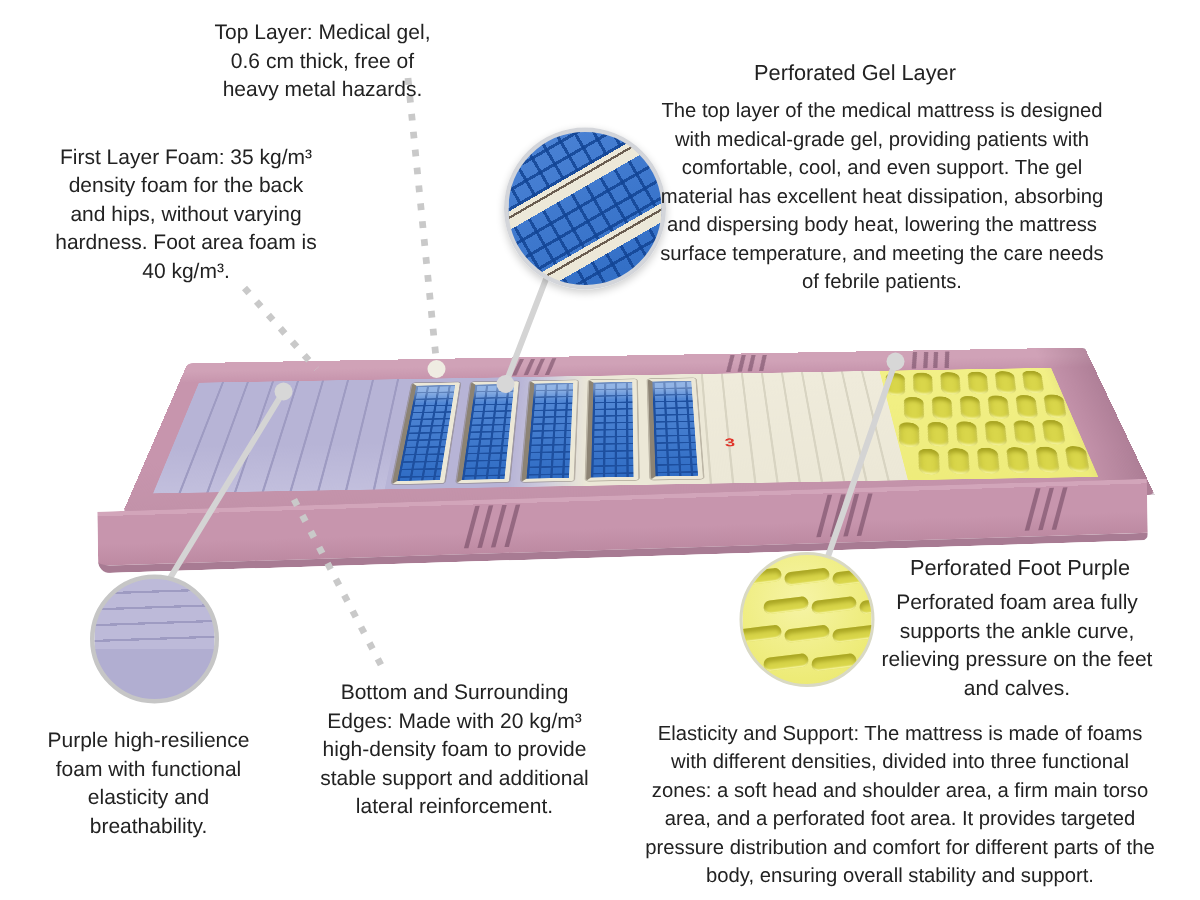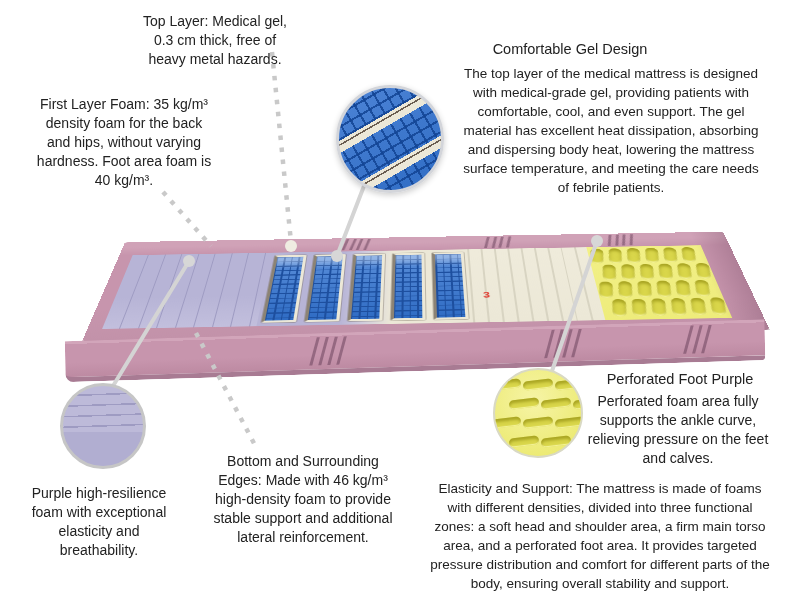--- a/index.html
+++ b/index.html
@@ -249,31 +249,31 @@
       <i style="left: 78px; top: 29px;"></i>
       <i style="left: -4px; top: 48px;"></i>
       <i style="left: 28px; top: 48px;"></i>
       <i style="left: 60px; top: 48px;"></i>
       <i style="left: 14px; top: 67px;"></i>
       <i style="left: 46px; top: 67px;"></i>
       <i style="left: 78px; top: 67px;"></i>
     </div>
 
   <div class="txt" style="left:105px;top:12px;width:220px">Top Layer: Medical gel,
-0.3 cm thick, free of
+0.6 cm thick, free of
 heavy metal hazards.</div>
 
   <div class="txt" style="left:13px;top:95px;width:222px">First Layer Foam: 35 kg/m³
 density foam for the back
 and hips, without varying
 hardness. Foot area foam is
 40 kg/m³.</div>
 
-  <div class="hd" style="left:430px;top:40px;width:280px">Comfortable Gel Design</div>
-  <div class="txt small" style="left:421px;top:64px;width:380px">The top layer of the medical mattress is designed
+  <div class="hd" style="left:430px;top:40px;width:280px">Perforated Gel Layer</div>
+  <div class="txt small" style="left:398px;top:64px;width:380px">The top layer of the medical mattress is designed
 with medical-grade gel, providing patients with
 comfortable, cool, and even support. The gel
 material has excellent heat dissipation, absorbing
 and dispersing body heat, lowering the mattress
 surface temperature, and meeting the care needs
 of febrile patients.</div>
 
   <div class="hd" style="left:580px;top:370px;width:200px">Perforated Foot Purple</div>
   <div class="txt" style="left:570px;top:392px;width:216px">Perforated foam area fully
 supports the ankle curve,
@@ -281,23 +281,23 @@
 and calves.</div>
 
   <div class="txt small" style="left:400px;top:479px;width:400px">Elasticity and Support: The mattress is made of foams
 with different densities, divided into three functional
 zones: a soft head and shoulder area, a firm main torso
 area, and a perforated foot area. It provides targeted
 pressure distribution and comfort for different parts of the
 body, ensuring overall stability and support.</div>
 
   <div class="txt" style="left:193px;top:452px;width:220px">Bottom and Surrounding
-Edges: Made with 46 kg/m³
+Edges: Made with 20 kg/m³
 high-density foam to provide
 stable support and additional
 lateral reinforcement.</div>
 
   <div class="txt" style="left:7px;top:484px;width:184px">Purple high-resilience
-foam with exceptional
+foam with functional
 elasticity and
 breathability.</div>
 
 </div>
 
 </body></html>

